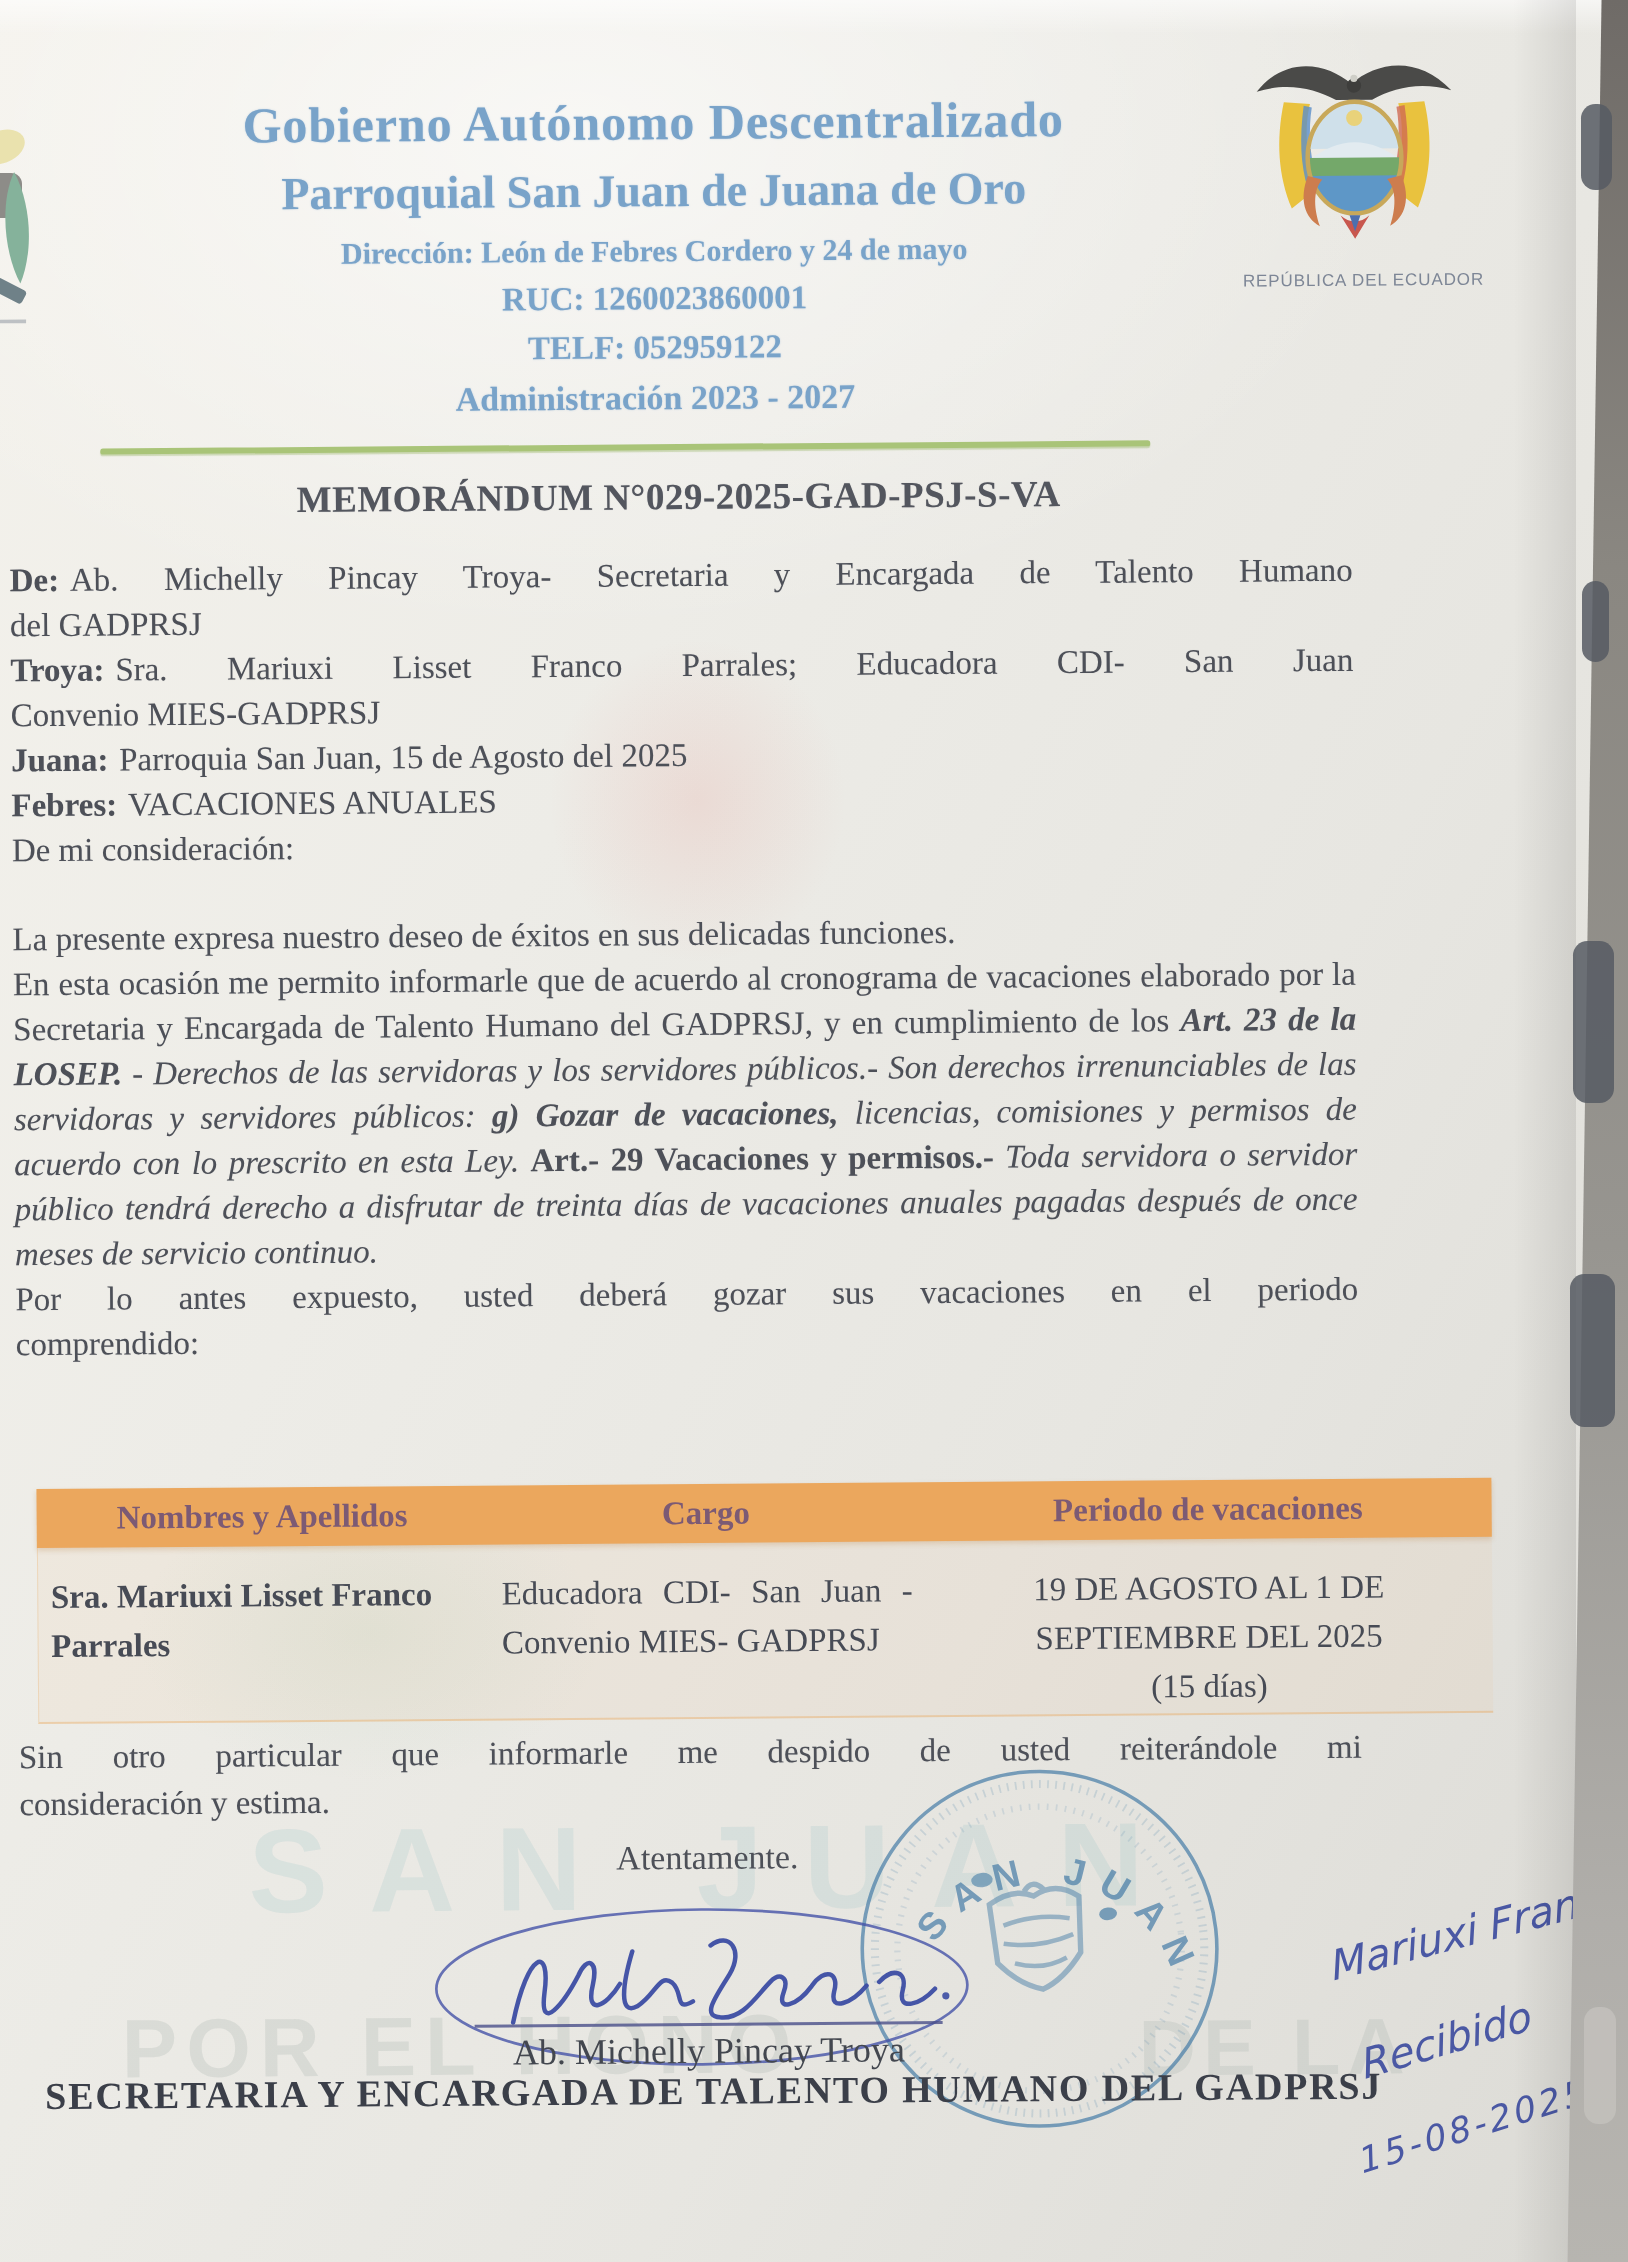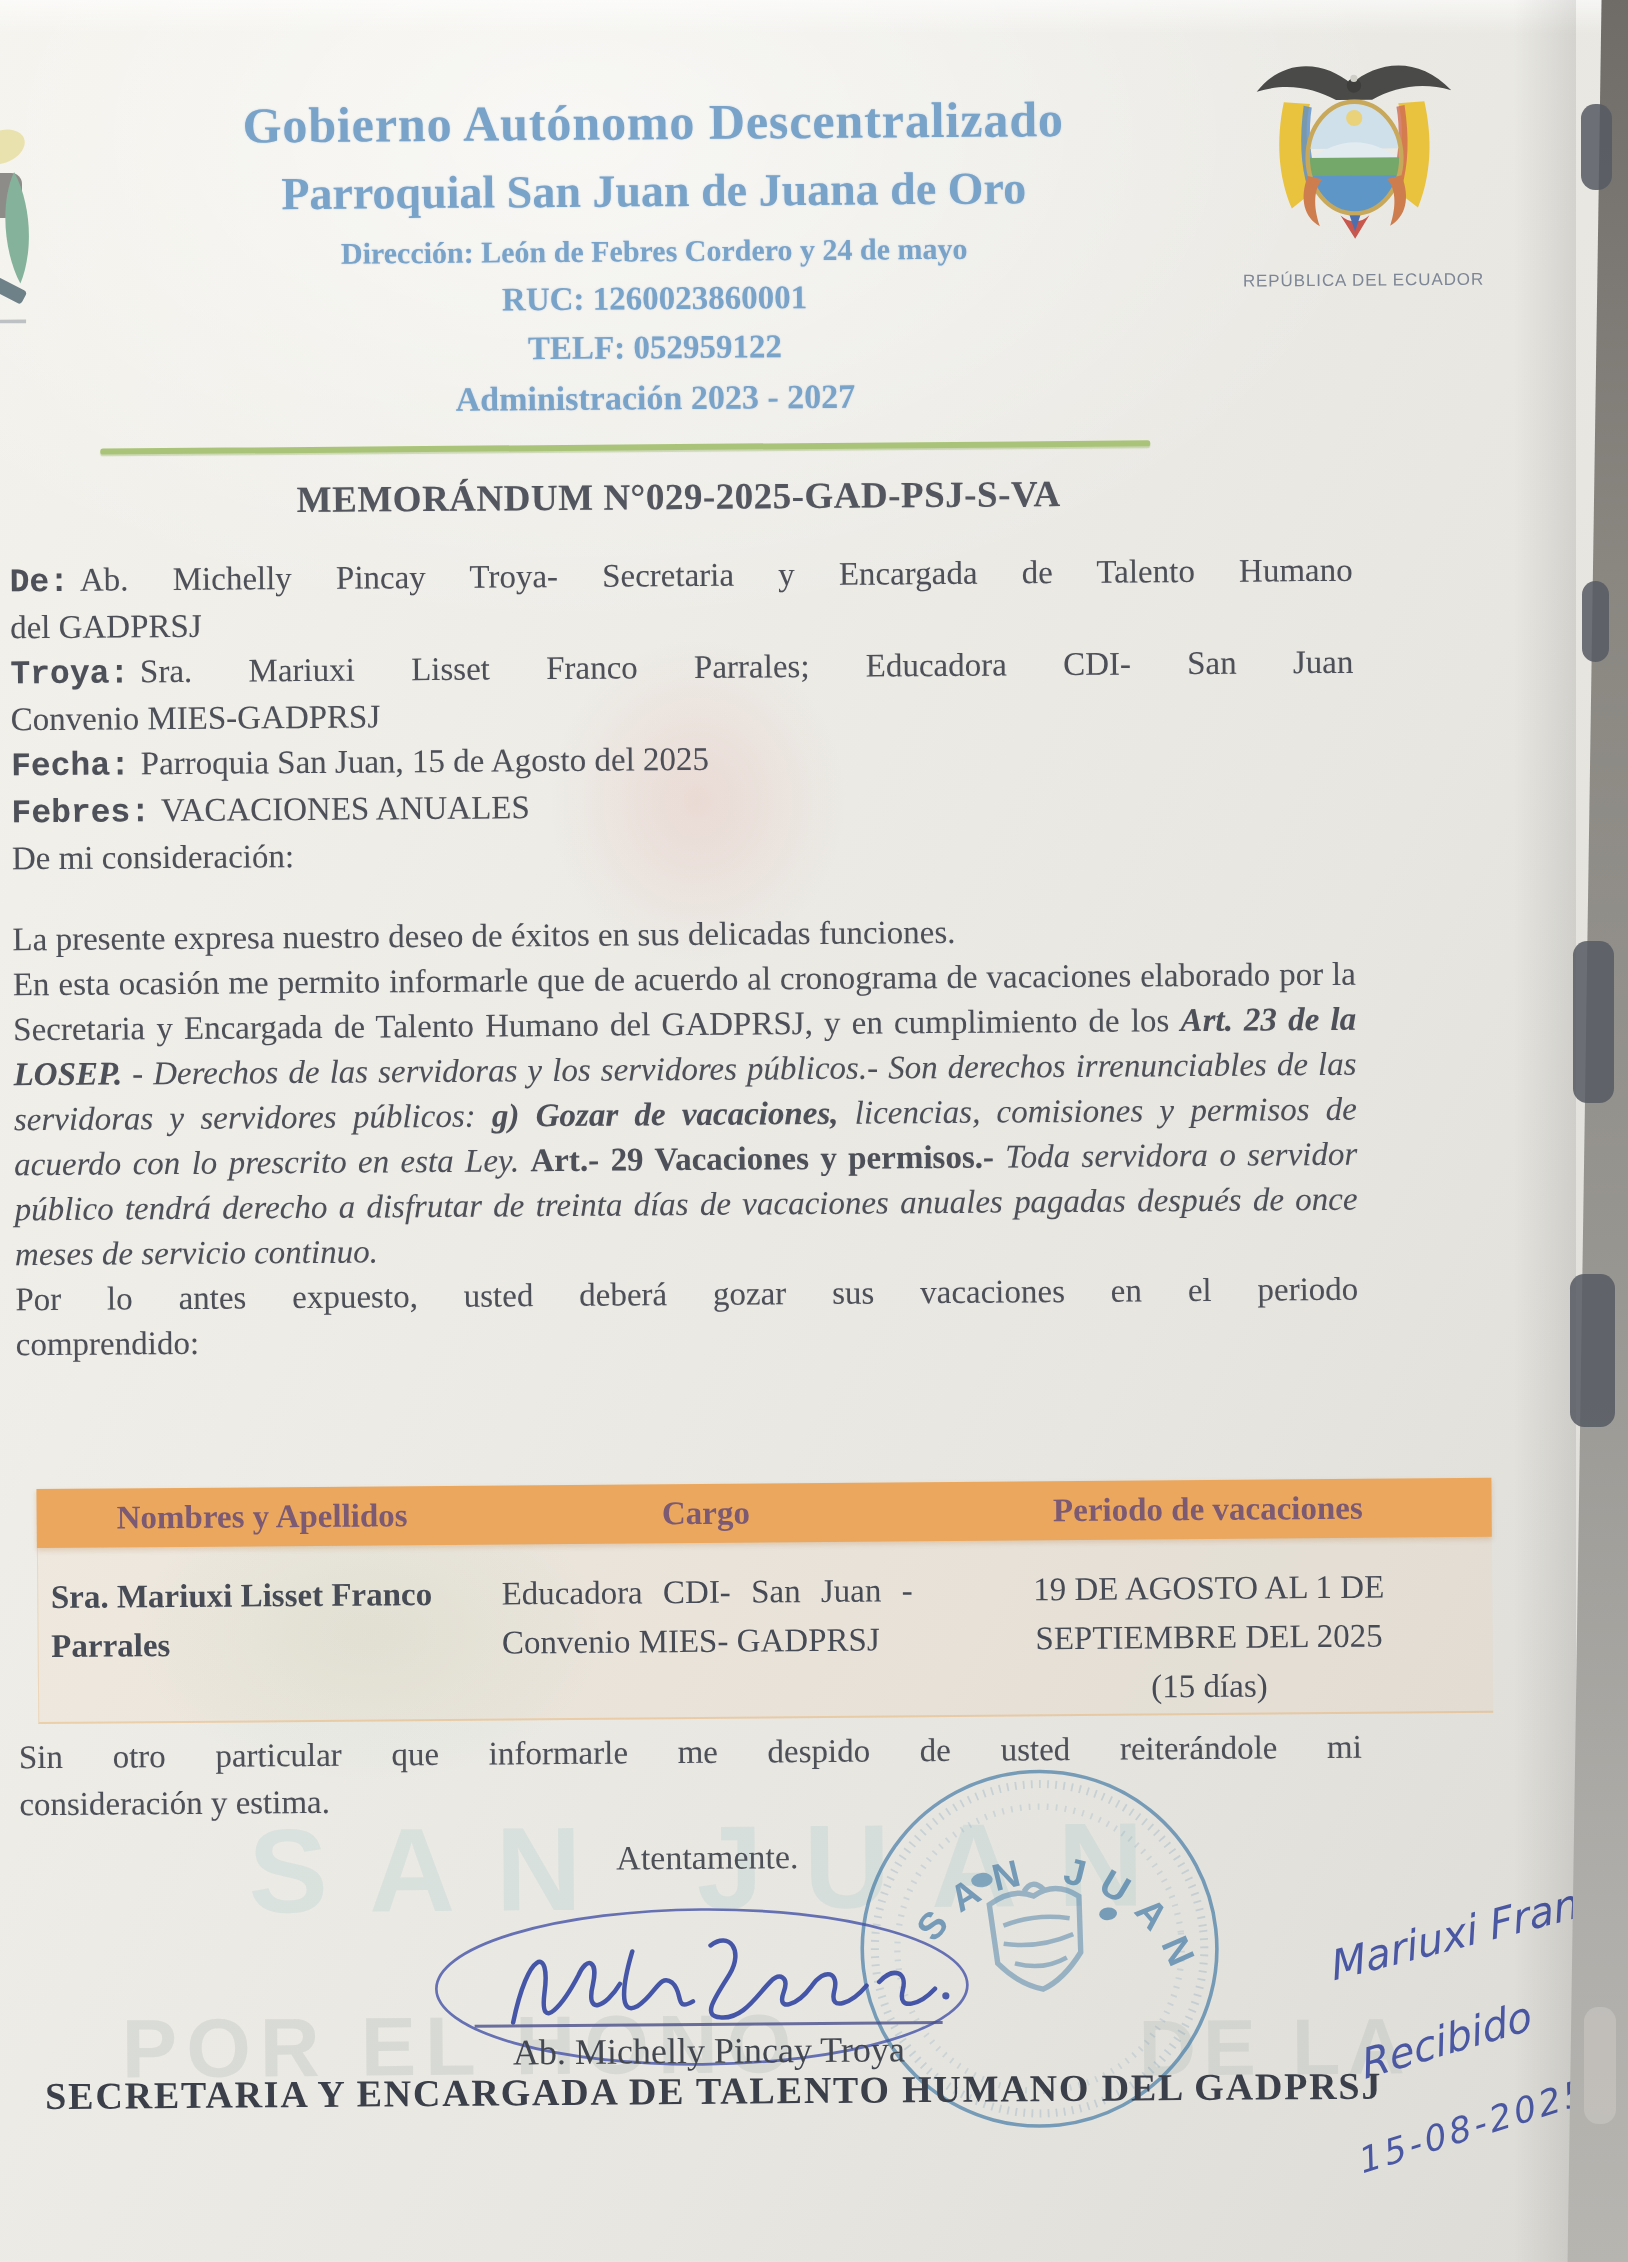--- a/index.html
+++ b/index.html
@@ -43,21 +43,21 @@
   .seal-caption{position:absolute;left:1240px;top:275px;width:261px;text-align:center;
     font-family:"Liberation Sans",sans-serif;font-size:17px;color:#7d8696;letter-spacing:0.9px;}
   
   .memo-title{position:absolute;left:0;top:474px;width:1368px;text-align:center;
     font-size:37px;font-weight:bold;color:#53565e;letter-spacing:0.5px;
     text-shadow:0 0 0.9px rgba(80,80,95,.35);}
   .textcol{font-size:33px;line-height:45px;text-shadow:0 0 0.9px rgba(80,80,95,.22);}
   .meta{position:absolute;left:14.4px;top:552px;width:1343px;}
   .meta p,.bodytxt p,.closing p{margin:0;text-align:justify;}
   .jline{text-align:justify;text-align-last:justify;}
-  .lbl{font-weight:bold;margin-right:10.8px;font-family:Liberation Mono, monospace;}
+  .lbl{font-weight:bold;margin-right:10.8px;}
   .bodytxt{position:absolute;left:14.4px;top:911px;width:1343px;}
   .it{font-style:italic;} .bi{font-weight:bold;font-style:italic;} .bb{font-weight:bold;}
   
   .vtable{position:absolute;left:34px;top:1483px;width:1455px;}
   .vhead{display:flex;align-items:center;min-height:59px;background:#eba75d;
     font-weight:bold;color:#7c5a74;font-size:33px;box-shadow:0 2.7px 5.4px rgba(180,120,50,.25);}
   .vhead .c{text-align:center;}
   .c1{width:31%;} .c2{width:30%;} .c3{width:39%;}
   .vrow{display:flex;min-height:176px;box-sizing:border-box;padding-top:25px;
     background:rgba(240,170,100,.07);
@@ -147,21 +147,21 @@
 
     <div class="rule"></div>
 
     <div class="memo-title">MEMORÁNDUM N°029-2025-GAD-PSJ-S-VA</div>
 
     <div class="meta textcol">
       <p class="jline"><span class="lbl">De:</span><span>Ab. Michelly Pincay Troya- Secretaria y Encargada de Talento Humano</span></p>
       <p>del GADPRSJ</p>
       <p class="jline"><span class="lbl">Troya:</span><span>Sra. Mariuxi Lisset Franco Parrales; Educadora CDI- San Juan</span></p>
       <p>Convenio MIES-GADPRSJ</p>
-      <p><span class="lbl">Fecha:</span><span>Parroquia San Juan, 15 de Agosto del 2025</span></p>
+      <p><span class="lbl">Juana:</span><span>Parroquia San Juan, 15 de Agosto del 2025</span></p>
       <p><span class="lbl">Febres:</span><span>VACACIONES ANUALES</span></p>
       <p>De mi consideración:</p>
     </div>
 
     <div class="bodytxt textcol">
       <p>La presente expresa nuestro deseo de éxitos en sus delicadas funciones.</p>
       <p><span>En esta ocasión me permito informarle que de acuerdo al cronograma de vacaciones elaborado por la Secretaria y Encargada de Talento Humano del GADPRSJ, y  en cumplimiento de los </span><span class="bi">Art. 23 de la LOSEP.</span><span class="it"> - Derechos de las servidoras y los servidores públicos.- Son derechos irrenunciables de las servidoras y servidores públicos: </span><span class="bi">g) Gozar de vacaciones,</span><span class="it"> licencias, comisiones y permisos de acuerdo con lo prescrito en esta Ley. </span><span class="bb">Art.- 29 Vacaciones y permisos.-</span><span class="it"> Toda servidora o servidor público tendrá derecho a disfrutar de treinta días de vacaciones anuales pagadas después de once meses de servicio continuo.</span></p>
       <p class="jline">Por lo antes expuesto, usted deberá gozar sus vacaciones en el periodo</p>
       <p>comprendido:</p>
     </div>

